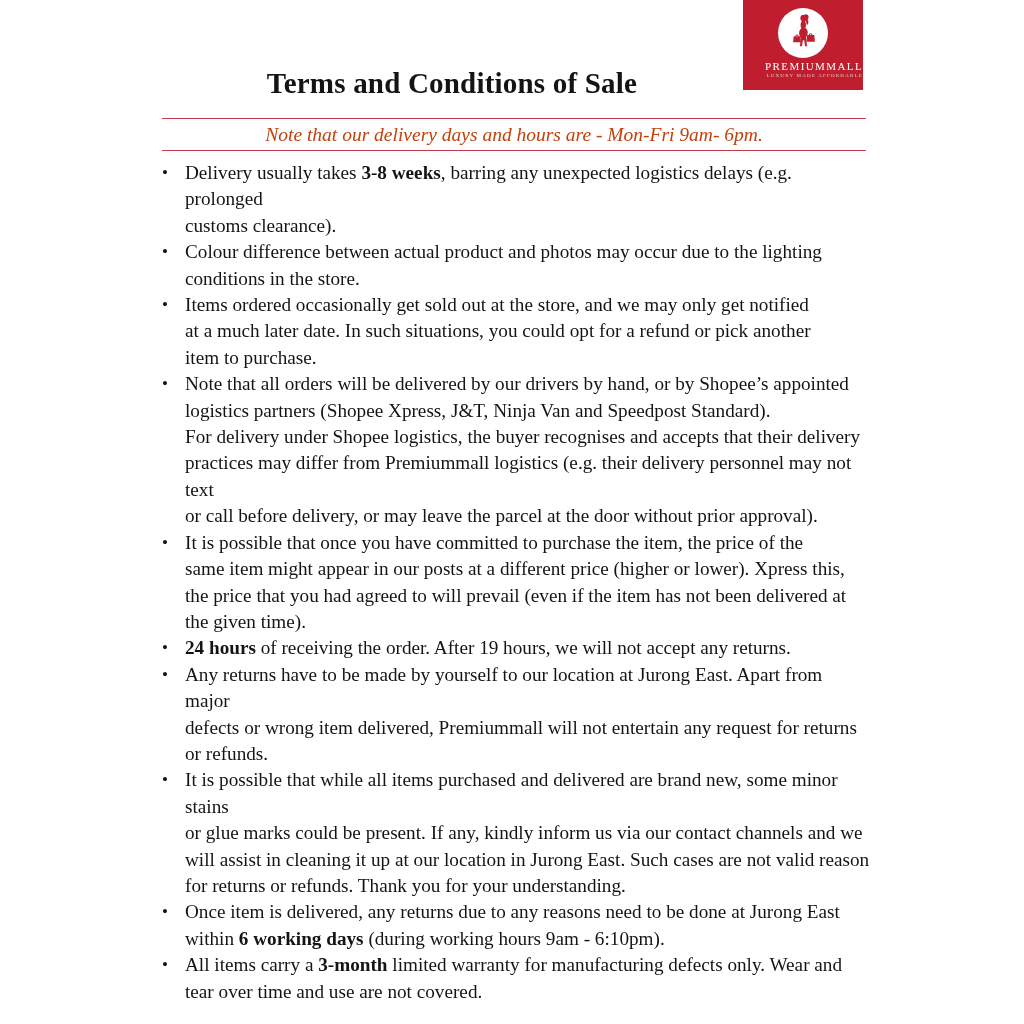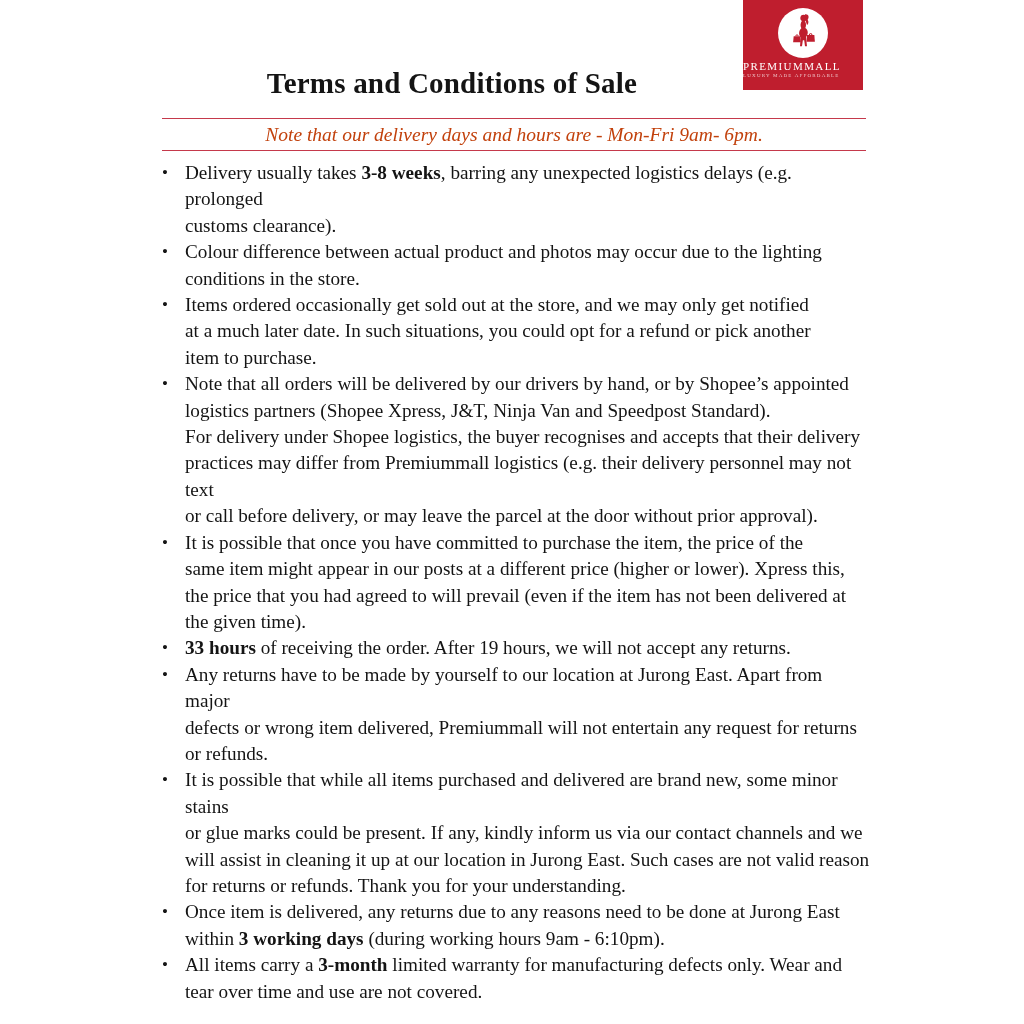--- a/index.html
+++ b/index.html
@@ -8,21 +8,21 @@
     background:#ffffff;
     font-family:"Liberation Serif", serif;
     color:#141414;
     position:relative;
     overflow:hidden;
   }
 
   
   .logo-box {
     position:absolute; left:743px; top:0; width:120px; height:90px;
-    background:#bf1e2e; text-align:left; color:#ffffff;
+    background:#bf1e2e; text-align:right; color:#ffffff;
   }
   .logo-circle {
     width:50px; height:50px; border-radius:50%;
     background:#ffffff; margin:8px auto 0;
     display:flex; align-items:center; justify-content:center;
   }
   .logo-circle svg { width:40px; height:40px; }
   .brand-name {
     font-size:11px; letter-spacing:1.4px; margin-top:2px;
     font-family:"Liberation Serif", serif; white-space:nowrap;
@@ -124,38 +124,38 @@
     </li>
     <li>
       <span class="term-marker">•</span>
       <span class="term-text"><span>It is possible that once you have committed to purchase the item, the price of the
 same item might appear in our posts at a different price (higher or lower). Xpress this,
 the price that you had agreed to will prevail (even if the item has not been delivered at
 the given time).</span></span>
     </li>
     <li>
       <span class="term-marker">•</span>
-      <span class="term-text"><b>33 hours</b><span> of receiving the order. After 19 hours, we will not accept any returns.</span></span>
+      <span class="term-text"><b>24 hours</b><span> of receiving the order. After 19 hours, we will not accept any returns.</span></span>
     </li>
     <li>
       <span class="term-marker">•</span>
       <span class="term-text"><span>Any returns have to be made by yourself to our location at Jurong East. Apart from major
 defects or wrong item delivered, Premiummall will not entertain any request for returns
 or refunds.</span></span>
     </li>
     <li>
       <span class="term-marker">•</span>
       <span class="term-text"><span>It is possible that while all items purchased and delivered are brand new, some minor stains
 or glue marks could be present. If any, kindly inform us via our contact channels and we
 will assist in cleaning it up at our location in Jurong East. Such cases are not valid reason
 for returns or refunds. Thank you for your understanding.</span></span>
     </li>
     <li>
       <span class="term-marker">•</span>
       <span class="term-text"><span>Once item is delivered, any returns due to any reasons need to be done at Jurong East
-within </span><b>3 working days</b><span> (during working hours 9am - 6:10pm).</span></span>
+within </span><b>6 working days</b><span> (during working hours 9am - 6:10pm).</span></span>
     </li>
     <li>
       <span class="term-marker">•</span>
       <span class="term-text"><span>All items carry a </span><b>3-month</b><span> limited warranty for manufacturing defects only. Wear and
 tear over time and use are not covered.</span></span>
     </li>
   </ul>
 
 </body></html>

